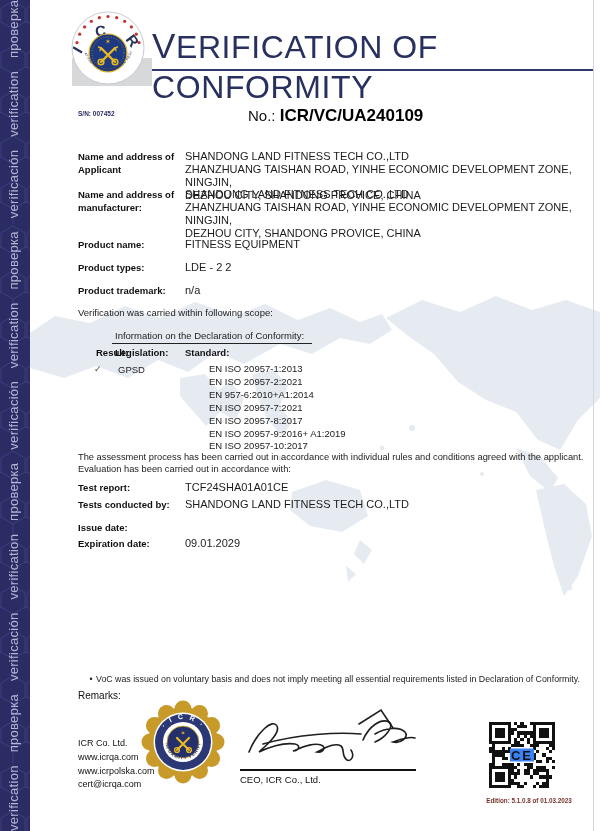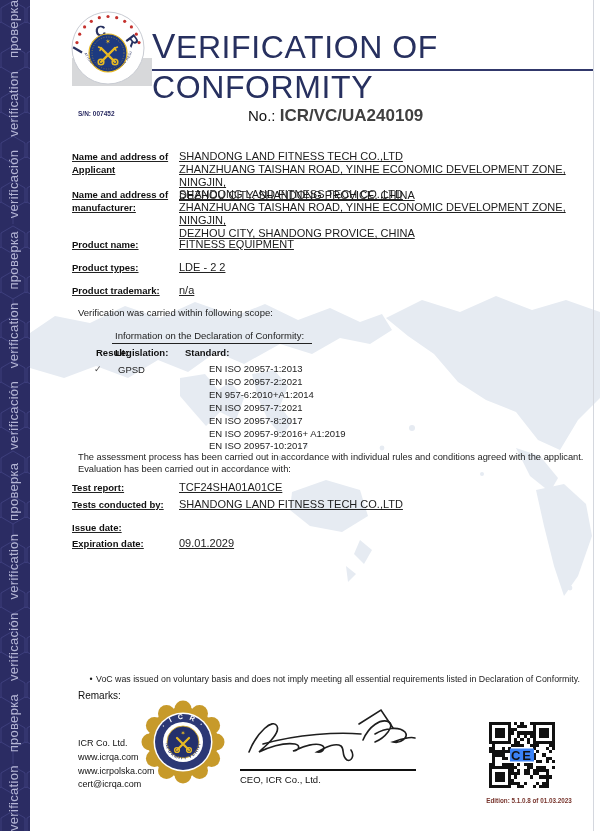--- a/index.html
+++ b/index.html
@@ -13,25 +13,25 @@
   .redge{position:absolute;left:593px;top:0;width:1px;height:831px;background:#d4d7de;}
   
   .band{position:absolute;left:72px;top:58px;width:80px;height:28px;background:#d7d8da;}
   .logo-top{position:absolute;left:70px;top:10px;}
   .title{position:absolute;left:152px;top:26px;width:442px;font-size:32px;letter-spacing:.6px;
          color:#27305f;text-transform:uppercase;line-height:40px;}
   .title::first-letter{font-size:35px;}
   .underline{position:absolute;left:152px;top:69px;width:441px;height:2px;background:#31386b;}
   .sn{position:absolute;left:78px;top:110px;font-size:6.5px;font-weight:bold;color:#2b2c63;}
   .no-line{position:absolute;left:248px;top:106px;font-size:15px;color:#111;}
-  .no-line b{font-size:17px;color:#404040;}
+  .no-line b{font-size:17px;color:#000000;}
   
   .map{position:absolute;left:30px;top:278px;}
   
-  .frow{position:absolute;left:72px;width:505px;display:flex;text-decoration:underline;}
+  .frow{position:absolute;left:78px;width:505px;display:flex;}
   .flabel{width:107px;flex:0 0 107px;font-weight:bold;font-size:9.5px;line-height:13px;
           color:#101010;white-space:pre-line;}
   .fvalue{flex:1;font-size:11px;line-height:13px;color:#1c1c1c;white-space:pre-line;}
   .plain{position:absolute;font-size:9.5px;color:#1c1c1c;}
   .bold{font-weight:bold;color:#101010;}
   .tbl-title{position:absolute;left:112px;top:330px;font-size:9.5px;color:#1c1c1c;
              border-bottom:1.5px solid #222;padding:0 8px 2px 3px;}
   .stds{position:absolute;left:185px;top:363px;font-size:9.5px;line-height:12.9px;
         color:#1c1c1c;white-space:pre-line;margin-left:24px;}
   .check{position:absolute;left:94px;top:364px;font-size:9px;color:#4a4a4a;}

